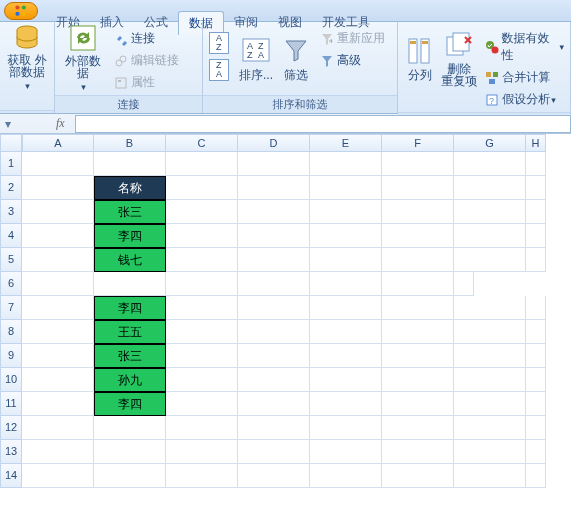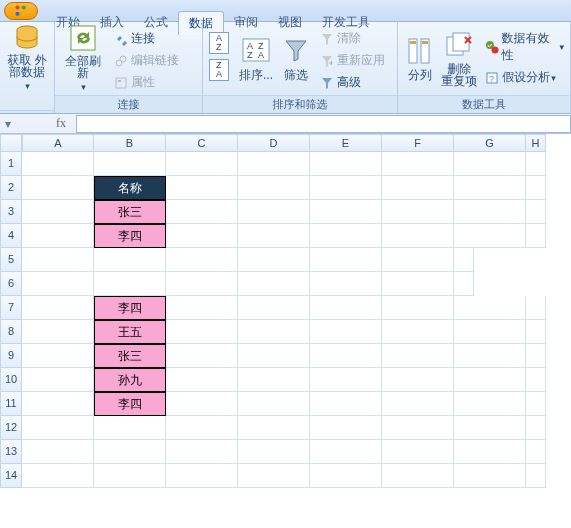--- a/index.html
+++ b/index.html
@@ -19,36 +19,36 @@
   .bigbtn .ico { width: 32px; height: 32px; display:flex; align-items:center; justify-content:center; }
   .bigbtn span { line-height: 12px; margin-top:2px;}
   .smitem { display:flex; align-items:center; color:#2b4d7a; padding:1px 2px; cursor:pointer; }
   .smitem.dis { color:#9aa7b7; }
   .smitem .sico { width:16px; height:16px; display:flex; align-items:center; justify-content:center; margin-right:2px;}
   .col { display:flex; flex-direction:column; gap:3px; }
   .drop { font-size:9px; color:#2b4d7a; margin-left:1px;}
   
   .namebar { display:flex; height:20px; background:linear-gradient(#eef4fb,#e8f0fa); border-bottom:1px solid #b0c6df; align-items:center; }
   .namebox { width:90px; height:18px; background:#fff; border:1px solid #9ab8d8; margin-left:10px; text-align:center; line-height:16px; font-family:Arial; }
-  .fxlab { margin:0 10px; color:#696969; font-family:"Times New Roman"; }
+  .fxlab { margin:0 10px; font-style:italic; color:#696969; font-family:"Times New Roman"; }
   .fxbar { flex:1; height:18px; background:#fff; border:1px solid #9ab8d8; }
   .nbbtn { width:16px; height:16px; display:flex; align-items:center; justify-content:center; color:#5a7aa0; cursor:pointer;}
   
   .sheet { position:relative; }
   .colhdrs { display:flex; height:18px; margin-left:22px; }
   .colhdr { border:1px solid #c1d6ee; border-left:none; background:linear-gradient(#f6faff,#e3edf9); text-align:center; line-height:16px; color:#2b4d7a; font-size:11px; cursor:pointer;}
   .colhdr:first-child { border-left:1px solid #c1d6ee;}
   .corner { position:absolute; left:0; top:0; width:22px; height:18px; background:linear-gradient(#f6faff,#e3edf9); border:1px solid #c1d6ee; }
   .rows { }
   .row { display:flex; height:24px; }
   .rowhdr { width:22px; border:1px solid #c1d6ee; border-top:none; background:linear-gradient(#f6faff,#e3edf9); text-align:center; line-height:22px; color:#2b4d7a; font-size:11px; cursor:pointer;}
   .cell { border-right:1px solid #d4e0ee; border-bottom:1px solid #d4e0ee; background:#fff; line-height:22px; text-align:center; }
   
   .tblhdr { background:#1f3a54 !important; color:#fff; border:1px solid #000 !important; }
-  .tblcell { background:#f9a8d4; border:1px solid #000 !important; color:#000; }
+  .tblcell { background:#22c55e; border:1px solid #000 !important; color:#000; }
 </style>
 </head>
 <body>
 
 <div class="tabbar">
   <div class="orb">
     <svg viewBox="0 0 20 20">
         <circle cx="5" cy="5" r="3" fill="#d94f2a"></circle>
         <circle cx="14" cy="5" r="3" fill="#37a93c"></circle>
         <circle cx="5" cy="14" r="3" fill="#2a6fd9"></circle>
@@ -87,21 +87,21 @@
 
   <div class="group" style="width:148px">
     <div class="group-body">
       <div class="bigbtn">
         <div class="ico">
             <svg width="30" height="30">
               <rect x="3" y="3" width="24" height="24" fill="#fff" stroke="#6b9e3a"></rect>
               <path d="M9 15a6 6 0 0 1 10-4l2-2v6h-6l2-2a3 3 0 0 0-5 2m10 0a6 6 0 0 1-10 4l-2 2v-6h6l-2 2a3 3 0 0 0 5-2" fill="#6b9e3a"></path>
             </svg>
           </div>
-        <span>全部刷新</span>
+        <span>外部数据</span>
           <span class="drop">▾</span>
       </div>
       <div class="col" style="margin-left:4px;margin-top:4px">
         <div class="smitem">
             <div class="sico">
               <svg width="14" height="14">
                 <path d="M3 7l3-3 2 2-3 3zM8 12l3-3 2 2-3 3z" fill="#5a8fd6"></path>
               </svg>
             </div>
             <span>连接</span>
@@ -161,28 +161,20 @@
               <path d="M4 4h20l-8 10v8l-4 2v-10z" fill="#b8c8dd" stroke="#5a7aa0"></path>
             </svg>
           </div>
         <span>筛选</span>
       </div>
       <div class="col" style="margin-left:2px;margin-top:4px">
         <div class="smitem dis">
             <div class="sico">
               <svg width="14" height="14">
                 <path d="M2 2h10l-4 5v5l-2 1v-6z" fill="#ccc"></path>
-              </svg>
-            </div>
-            <span>清除</span>
-          </div>
-        <div class="smitem dis">
-            <div class="sico">
-              <svg width="14" height="14">
-                <path d="M2 2h10l-4 5v5l-2 1v-6z" fill="#ccc"></path>
                 <path d="M9 9l3 0-1-2m1 2-1 2" stroke="#aaa" fill="none"></path>
               </svg>
             </div>
             <span>重新应用</span>
           </div>
         <div class="smitem">
             <div class="sico">
               <svg width="14" height="14">
                 <path d="M2 2h10l-4 5v5l-2 1v-6z" fill="#7aa0cf"></path>
               </svg>
@@ -222,20 +214,30 @@
         <div class="smitem">
             <div class="sico">
               <svg width="14" height="14">
                 <circle cx="5" cy="5" r="4" fill="#6b9e3a"></circle>
                 <path d="M3 5l1 2 3-3" stroke="#fff" fill="none"></path>
                 <circle cx="10" cy="10" r="3.5" fill="#d33"></circle>
               </svg>
             </div>
             <span>数据有效性</span>
             <span class="drop">▾</span>
+          </div>
+        <div class="smitem">
+            <div class="sico">
+              <svg width="14" height="14">
+                <rect x="1" y="1" width="5" height="5" fill="#d6a24a"></rect>
+                <rect x="8" y="1" width="5" height="5" fill="#6b9e3a"></rect>
+                <rect x="4" y="8" width="6" height="5" fill="#5a8fd6"></rect>
+              </svg>
+            </div>
+            <span>合并计算</span>
           </div>
         <div class="smitem">
             <div class="sico">
               <svg width="14" height="14">
                 <rect x="2" y="2" width="10" height="10" fill="#fff" stroke="#5a8fd6"></rect>
                 <text x="4" y="11" font-size="9" fill="#5a8fd6">?</text>
               </svg>
             </div>
             <span>假设分析</span>
             <span class="drop">▾</span>
@@ -306,20 +308,21 @@
         <div class="cell" style="width: 72px;"></div>
         <div class="cell" style="width: 72px;"></div>
         <div class="cell" style="width: 72px;"></div>
         <div class="cell" style="width: 72px;"></div>
         <div class="cell" style="width: 72px;"></div>
         <div class="cell" style="width: 20px;"></div>
       </div>
       <div class="row">
         <div class="rowhdr">5</div>
         <div class="cell" style="width: 72px;"></div>
+        <div class="cell tblcell" style="width: 72px;">钱七</div>
         <div class="cell" style="width: 72px;"></div>
         <div class="cell" style="width: 72px;"></div>
         <div class="cell" style="width: 72px;"></div>
         <div class="cell" style="width: 72px;"></div>
         <div class="cell" style="width: 72px;"></div>
         <div class="cell" style="width: 20px;"></div>
       </div>
       <div class="row">
         <div class="rowhdr">6</div>
         <div class="cell" style="width: 72px;"></div>

